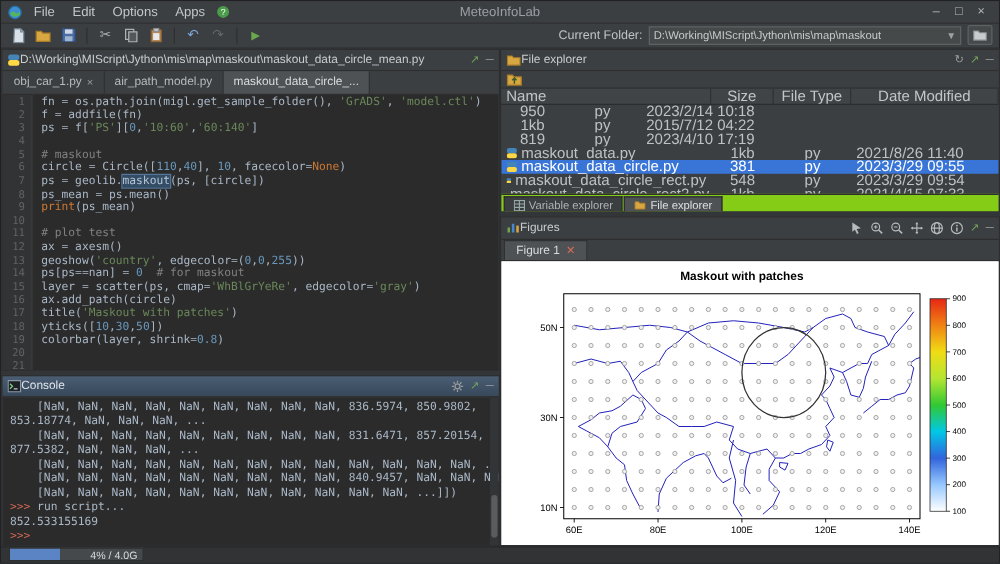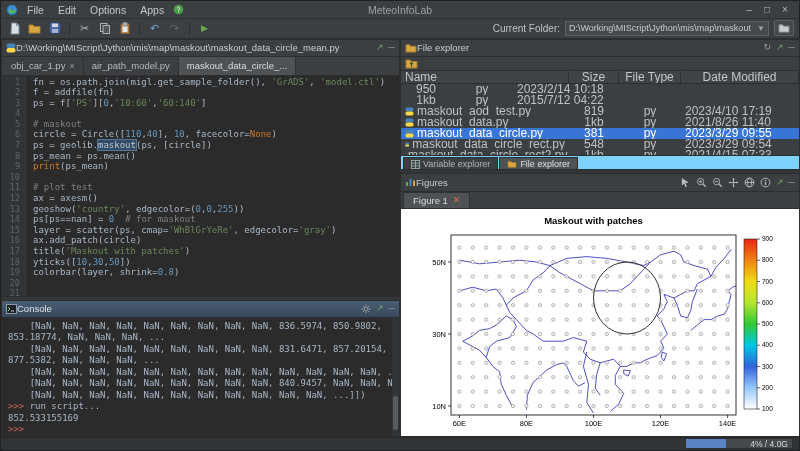--- a/index.html
+++ b/index.html
@@ -13,21 +13,21 @@
   .win-title{position:absolute;left:0;right:0;text-align:center;color:#9aa0a5;font-size:10.5px;pointer-events:none}
   .win-controls{margin-left:auto;display:flex;z-index:2}
   .win-btn{width:18px;text-align:center;color:#b4b7b9;font-size:10px;cursor:default}
   
   .toolbar{height:20px;display:flex;align-items:center;gap:3px;padding:0 5px;background:#3c3f41;border-bottom:1px solid #2b2d2f}
   .tbtn{width:17px;height:16px;display:flex;align-items:center;justify-content:center;border-radius:2px}
   .tglyph{font-size:11px;line-height:1}
   .sep{width:1px;height:13px;background:#2d2f31;margin:0 3px}
   .folder-area{margin-left:auto;display:flex;align-items:center;gap:5px}
   .folder-label{font-size:10px;color:#c0c3c5}
-  .combo{width:204px;height:15px;background:#45494a;border:1px solid #5e6163;display:flex;align-items:center;padding:0 3px;font-size:9px;color:#c7cacc;white-space:nowrap;overflow:hidden}
+  .combo{width:250px;height:15px;background:#45494a;border:1px solid #5e6163;display:flex;align-items:center;padding:0 3px;font-size:9px;color:#c7cacc;white-space:nowrap;overflow:hidden}
   .combo-arrow{margin-left:auto;font-size:8px;color:#9da0a2}
   .browse-btn{width:20px;height:16px;display:flex;align-items:center;justify-content:center;border:1px solid #5e6163;background:#45494a;border-radius:2px}
   
   .main{height:398px;display:flex}
   .left{width:399px;display:flex;flex-direction:column}
   .right{flex:1;display:flex;flex-direction:column}
   .vsplit{width:3px;background:#333639;cursor:col-resize}
   .hsplit{height:3px;background:#333639;cursor:row-resize}
   
   .panel{display:flex;flex-direction:column;border:1px solid #2c2e2f;background:#3c3f41;overflow:hidden}
@@ -61,32 +61,32 @@
   .ftoolbar{height:14px;flex:0 0 14px;display:flex;align-items:center;padding:0 4px;background:#3c3f41;border-bottom:1px solid #2c2e2f}
   .fthead{height:13px;flex:0 0 13px;display:flex;background:#404446;border-bottom:1px solid #2b2d2f}
   .fcell{padding:0 4px;font-size:12px;overflow:hidden;white-space:nowrap;display:flex;align-items:center;gap:3px}
   .fthead .fcell{color:#c3c6c8;border-right:1px solid #2f3133;justify-content:center}
   .fthead .fcell.fcol0{justify-content:flex-start}
   .fcol0{width:168px;flex:0 0 168px}.fcol1{width:50px;flex:0 0 50px;justify-content:center}
   .fcol2{width:62px;flex:0 0 62px;justify-content:center}.fcol3{flex:1}
   .frows{height:71px;flex:0 0 71px;overflow:hidden;background:#3c3f41}
   .frow{height:11px;display:flex;color:#bfc2c4}
   .frow.selected{background:#3875d7;color:#fff}
-  .fbtabs{height:16px;flex:0 0 16px;display:flex;align-items:flex-end;gap:1px;background:#7dd3fc;padding:1px 2px 0 2px;border-top:1px solid #2c2e2f}
+  .fbtabs{height:16px;flex:0 0 16px;display:flex;align-items:flex-end;gap:1px;background:#84cc16;padding:1px 2px 0 2px;border-top:1px solid #2c2e2f}
   .fbtab{display:flex;align-items:center;gap:3px;height:14px;padding:0 7px;font-size:9px;color:#b0b4b7;background:#3c3f41;border:1px solid #2c2e2f;border-bottom:none}
   .fbtab.active{background:#4e5254;color:#dde0e2}
   
   .figures-panel{flex:1}
   .fig-head{height:18px;flex:0 0 18px}
   .fig-tabbar{height:17px;flex:0 0 17px;display:flex;align-items:flex-end;background:#3c3f41;border-bottom:1px solid #2c2e2f;padding-left:2px}
   .fig-tab{display:flex;align-items:center;gap:5px;height:16px;padding:0 9px;font-size:9.5px;color:#d8dbdd;background:#4e5254;border:1px solid #2f3133;border-bottom:none}
   .fig-close{color:#d66a57;font-size:9px}
   .fig-canvas-wrap{flex:1;background:#fff;overflow:hidden}
   
-  .statusbar{height:14px;display:flex;align-items:center;justify-content:flex-end;background:#313335;border-top:1px solid #272929;padding:0 6px}
+  .statusbar{height:14px;display:flex;align-items:center;background:#313335;border-top:1px solid #272929;padding:0 6px}
   .mem{position:relative;width:108px;height:11px;background:#46494b;border:1px solid #2c2e2f}
   .mem-fill{position:absolute;left:0;top:0;bottom:0;width:38%;background:#5b84c4}
   .mem-label{position:absolute;left:0;right:4px;top:0;text-align:right;font-size:8.5px;line-height:10px;color:#d8dadc}
   svg.ico{display:block}
 </style>
 </head>
 <body>
 
 <div class="app">
 
@@ -325,27 +325,20 @@
               <div class="fcell fcol1">950</div>
               <div class="fcell fcol2">py</div>
               <div class="fcell fcol3">2023/2/14 10:18</div>
             </div>
             <div class="frow">
               <div class="fcell fcol1">1kb</div>
               <div class="fcell fcol2">py</div>
               <div class="fcell fcol3">2015/7/12 04:22</div>
             </div>
             <div class="frow">
-              <div class="fcell fcol0">
-                <svg class="ico" width="9" height="9" viewBox="0 0 10 10">
-                  <rect x="0.5" y="0.5" width="9" height="4.5" rx="2" fill="#4584b6"></rect>
-                  <rect x="0.5" y="5" width="9" height="4.5" rx="2" fill="#ffd845"></rect>
-                </svg>
-                <span>maskout_aod_test.py</span>
-              </div>
               <div class="fcell fcol1">819</div>
               <div class="fcell fcol2">py</div>
               <div class="fcell fcol3">2023/4/10 17:19</div>
             </div>
             <div class="frow">
               <div class="fcell fcol0">
                 <svg class="ico" width="9" height="9" viewBox="0 0 10 10">
                   <rect x="0.5" y="0.5" width="9" height="4.5" rx="2" fill="#4584b6"></rect>
                   <rect x="0.5" y="5" width="9" height="4.5" rx="2" fill="#ffd845"></rect>
                 </svg>

